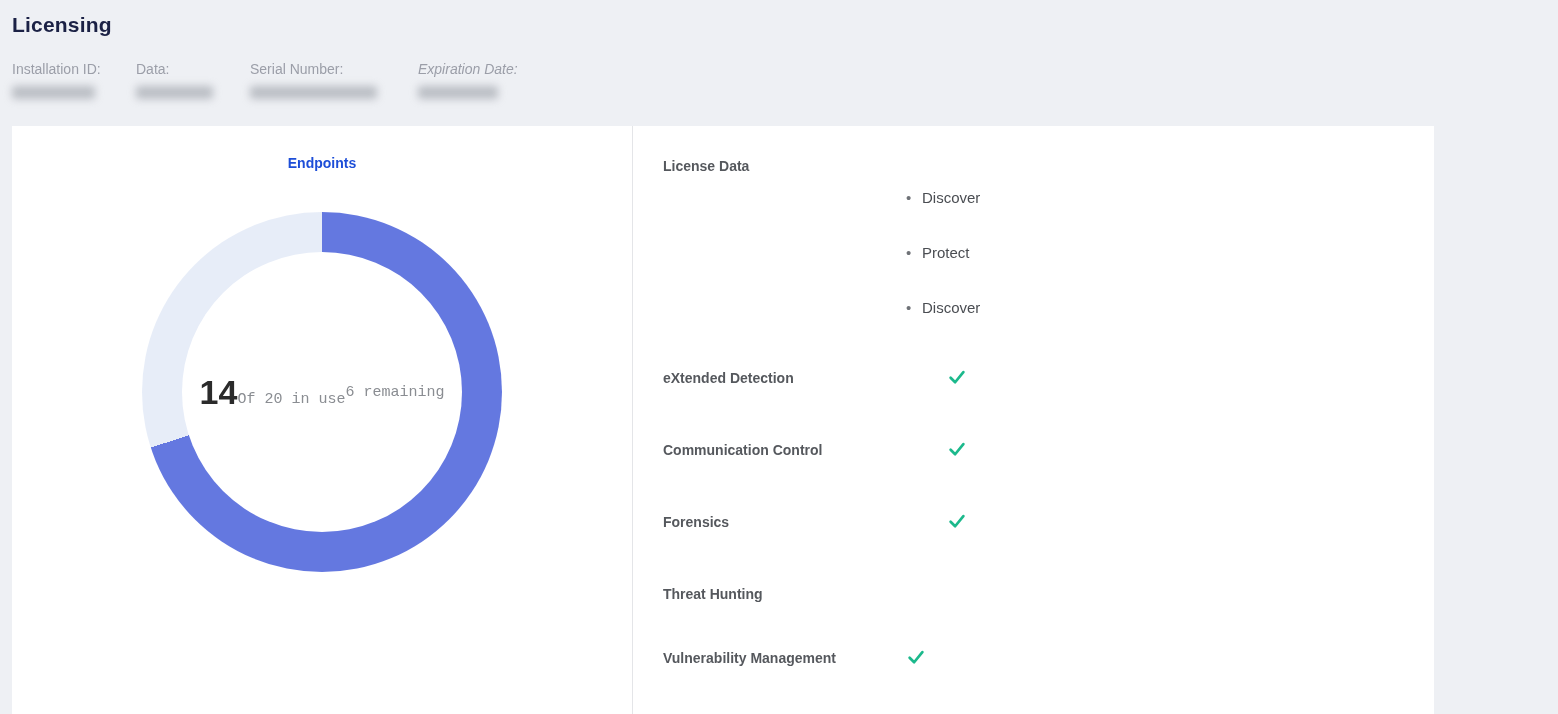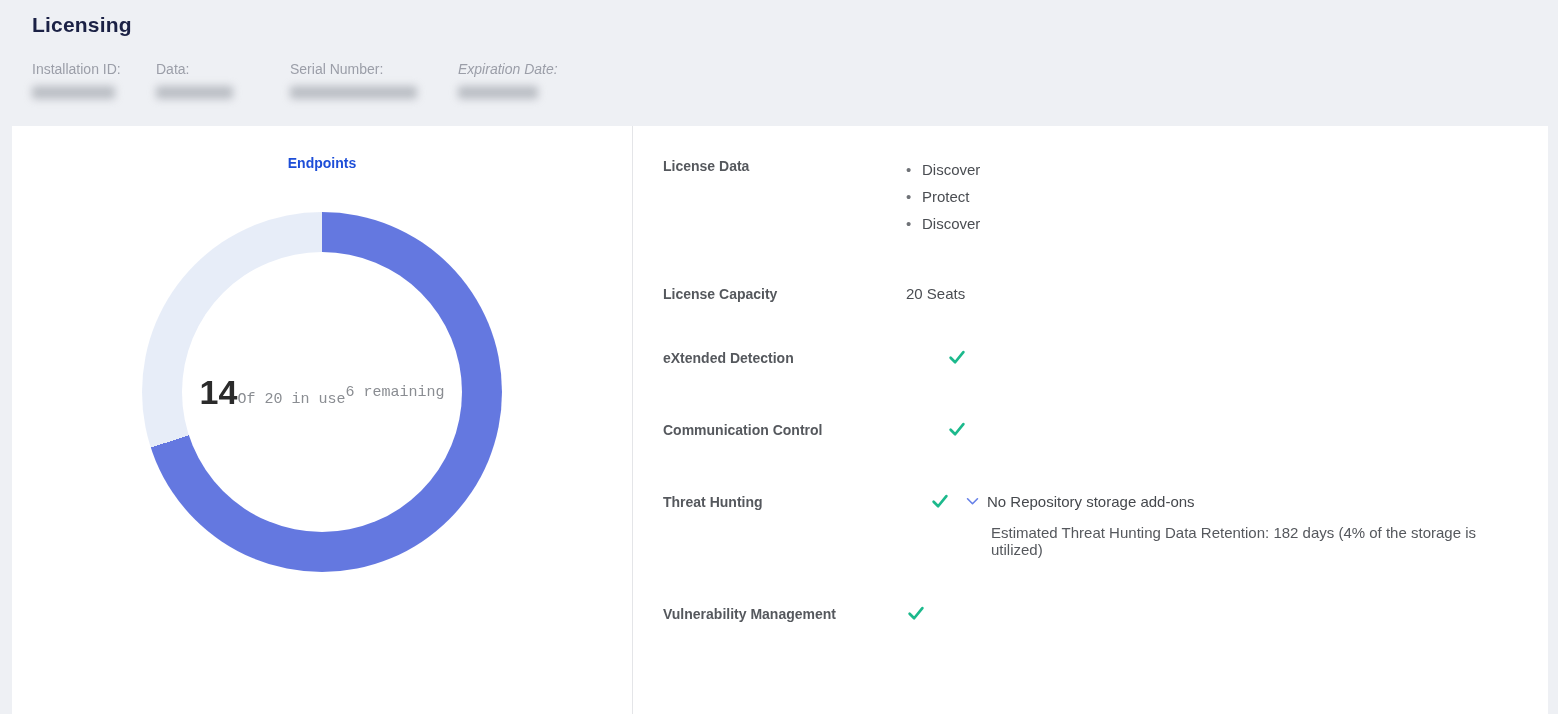--- a/index.html
+++ b/index.html
@@ -3,45 +3,44 @@
 <meta charset="utf-8">
 <style>
   * { box-sizing: border-box; }
   html, body { margin: 0; padding: 0; }
   body {
     font-family: "Liberation Sans", sans-serif;
     background: #eef0f4;
   }
   .page {
     position: relative;
-    width: 1548px;
+    width: 1434px;
     height: 714px;
     background: var(--page-bg, #eef0f4);
     overflow: hidden;
-    padding-left: 20px;
   }
   
   .top {
     padding: 13px 0 0 12px;
   }
   .page-title {
     margin: 0;
     font-size: 21px;
     font-weight: 700;
     color: var(--title-color, #1b2145);
     letter-spacing: 0.2px;
   }
   .meta-row {
     display: flex;
     margin-top: 24px;
   }
   .meta-col { flex: 0 0 auto; }
   .meta-col.c1 { width: 124px; }
   .meta-col.c2 { width: 114px; }
-  .meta-col.c3 { width: 168px; margin-left: 20px; }
+  .meta-col.c3 { width: 168px; }
   .meta-col.c4 { width: auto; font-style: italic; }
   .meta-label {
     font-size: 14px;
     color: #9b9ea8;
   }
   .redacted-bar {
     margin-top: 9px;
     height: 13px;
     border-radius: 2px;
     background: #8f949c;
@@ -144,20 +143,21 @@
     margin: 0;
     padding: 0;
     list-style: none;
   }
   ul.type-list li {
     position: relative;
     padding-left: 16px;
     font-size: 15px;
     line-height: 27px;
     color: #4a4d52;
+    margin-top: 28px;
   }
   ul.type-list li::before {
     content: "\2022";
     position: absolute;
     left: 0;
     color: #6f7277;
   }
   .text-value {
     font-size: 15px;
     color: #4a4d52;
@@ -241,26 +241,20 @@
         <div class="row-label">License Data</div>
         <div class="row-value-area">
           <ul class="type-list">
             <li>Discover</li>
             <li>Protect</li>
             <li>Discover</li>
           </ul>
         </div>
       </div>
 
-      <div class="row mb-text">
-        <div class="row-label">License Capacity</div>
-        <div class="row-value-area">
-          <div class="text-value">20 Seats</div>
-        </div>
-      </div>
 
       <div class="row mb-check">
         <div class="row-label">eXtended Detection</div>
         <div class="row-value-area">
           <span class="check-icon">
             <svg viewBox="0 0 24 24" width="20" height="18">
                 <path d="M3.5 13 L9.5 19 L20.5 5.5" stroke="currentColor" stroke-width="3.6" fill="none" stroke-linecap="round" stroke-linejoin="round"></path>
               </svg>
           </span>
         </div>
@@ -270,47 +264,41 @@
         <div class="row-label">Communication Control</div>
         <div class="row-value-area">
           <span class="check-icon">
             <svg viewBox="0 0 24 24" width="20" height="18">
                 <path d="M3.5 13 L9.5 19 L20.5 5.5" stroke="currentColor" stroke-width="3.6" fill="none" stroke-linecap="round" stroke-linejoin="round"></path>
               </svg>
           </span>
         </div>
       </div>
 
-
-      <div class="row mb-expand">
-        <div class="row-label">Threat Hunting</div>
-        <div class="row-value-area">
-          <div class="expand-line">
-            <span class="check-icon">
-              <svg viewBox="0 0 24 24" width="20" height="18">
-                  <path d="M3.5 13 L9.5 19 L20.5 5.5" stroke="currentColor" stroke-width="3.6" fill="none" stroke-linecap="round" stroke-linejoin="round"></path>
-                </svg>
-            </span>
-            <span class="chevron-toggle">
-              <svg viewBox="0 0 14 10" width="13" height="9">
-                  <path d="M1.5 2 L7 7.5 L12.5 2" stroke="currentColor" stroke-width="1.8" fill="none" stroke-linecap="round" stroke-linejoin="round"></path>
-                </svg>
-            </span>
-            <span class="expand-label">No Repository storage add-ons</span>
-          </div>
-          <div class="expand-detail">Estimated Threat Hunting Data Retention: 182 days (4% of the storage is utilized)</div>
-        </div>
-      </div>
-
-      <div class="row">
-        <div class="row-label">Vulnerability Management</div>
+      <div class="row mb-check">
+        <div class="row-label">Forensics</div>
         <div class="row-value-area">
           <span class="check-icon">
             <svg viewBox="0 0 24 24" width="20" height="18">
                 <path d="M3.5 13 L9.5 19 L20.5 5.5" stroke="currentColor" stroke-width="3.6" fill="none" stroke-linecap="round" stroke-linejoin="round"></path>
               </svg>
           </span>
         </div>
       </div>
 
+      <div class="row mb-expand">
+        <div class="row-label">Threat Hunting</div>
+      </div>
+
+      <div class="row">
+        <div class="row-label">Vulnerability Management</div>
+        <div class="row-value-area">
+          <span class="check-icon">
+            <svg viewBox="0 0 24 24" width="20" height="18">
+                <path d="M3.5 13 L9.5 19 L20.5 5.5" stroke="currentColor" stroke-width="3.6" fill="none" stroke-linecap="round" stroke-linejoin="round"></path>
+              </svg>
+          </span>
+        </div>
+      </div>
+
     </div>
   </div>
 </div>
 
 </body></html>

